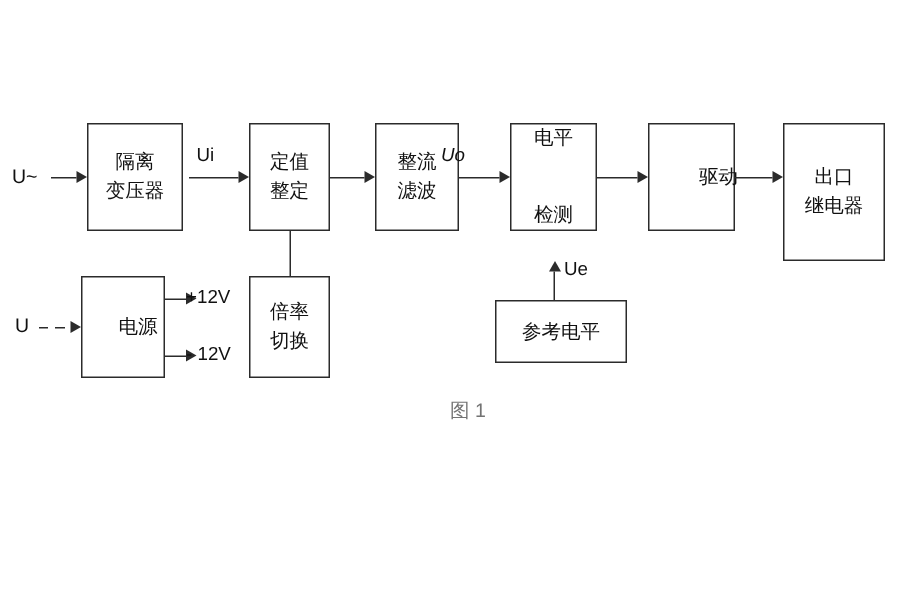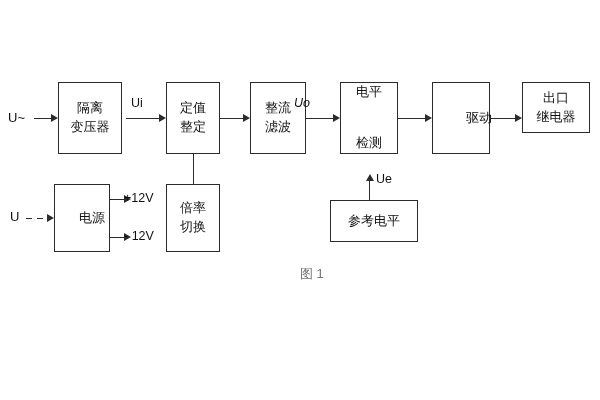--- a/index.html
+++ b/index.html
@@ -105,21 +105,21 @@
 
   <div class="box" style="left:340px; top:82px; width:58px; height:72px;justify-content:space-between;">
     <span class="line">电平</span>
     <span class="line">检测</span>
   </div>
 
   <div class="box" style="left:432px; top:82px; width:58px; height:72px;padding-left:36px;">
     <span class="line">驱动</span>
   </div>
 
-  <div class="box" style="left:522px; top:82px; width:68px; height:51px;">
+  <div class="box" style="left:522px; top:82px; width:68px; height:92px;">
     <span class="line">出口</span>
     <span class="line">继电器</span>
   </div>
 
   <div class="box" style="left:54px; top:184px; width:56px; height:68px;padding-left:20px;">
     <span class="line">电源</span>
   </div>
 
   <div class="box" style="left:166px; top:184px; width:54px; height:68px;">
     <span class="line">倍率</span>

